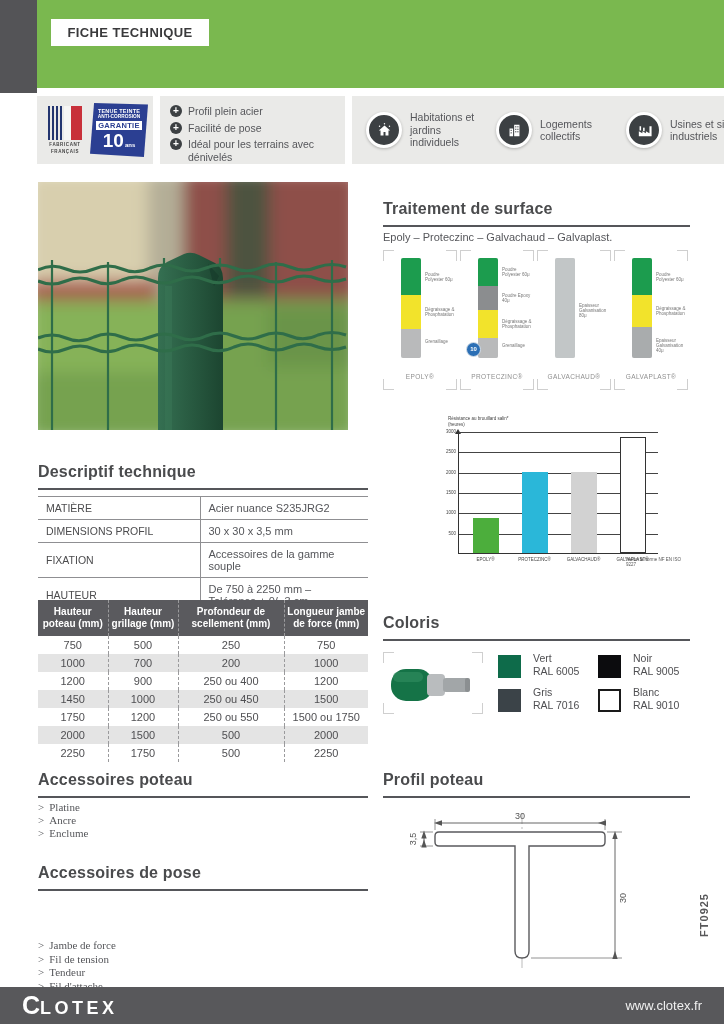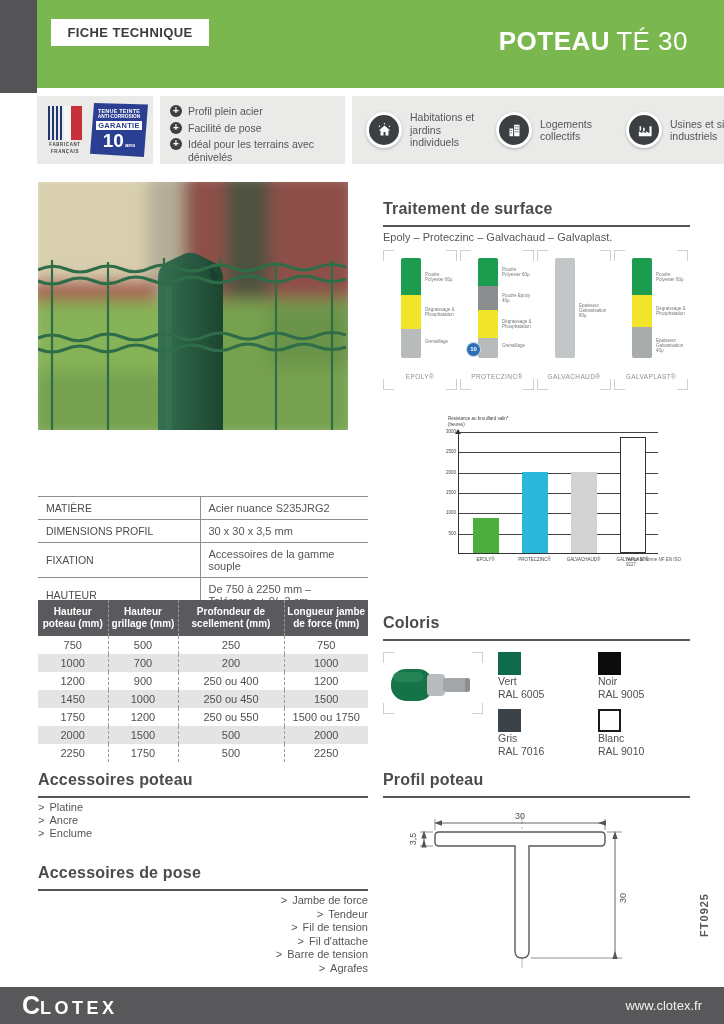--- a/index.html
+++ b/index.html
@@ -102,27 +102,27 @@
              padding:6px 2px; text-align:center; }
   #dims td { font-size:11px; color:#4f4f52; text-align:center; padding:3px 2px; }
   #dims th + th, #dims td + td { border-left:1px dashed #9a9a9c; }
   #dims tr.alt td { background:#e4e4e4; }
   #dims col.c1 { width:70px; } #dims col.c2 { width:70px; } #dims col.c3 { width:106px; } #dims col.c4 { width:84px; }
 
   
   #coloris-thumb { position:absolute; left:383px; top:652px; width:100px; height:62px; }
   #swatches { position:absolute; left:498px; top:652px; width:200px; display:grid;
               grid-template-columns:100px 100px; grid-row-gap:8px; }
-  .swatch { display:flex; gap:0; align-items:flex-start;flex-direction:column; }
+  .swatch { display:flex; gap:12px; align-items:flex-end; }
   .swatch .sq { width:23px; height:23px; min-width:23px; }
   .swatch .sq.bordered { border:2px solid #1a1a1a; }
   .swatch .sname, .swatch .sral { font-size:10.5px; line-height:13px; color:#4f4f52; }
 
   
-  .acc-list { position:absolute; left:38px; width:330px; }
+  .acc-list { position:absolute; left:38px; width:330px;font-family:Liberation Serif, serif; }
   .acc-item { font-size:11px; color:#55565a; }
   .acc-item .gt { margin-right:5px; }
 
   
   #profil-svg { position:absolute; left:405px; top:806px; }
 
   .ref-vert { position:absolute; left:698px; top:893px; writing-mode:vertical-rl; transform:rotate(180deg);
               font-size:11px; font-weight:bold; color:#58585a; letter-spacing:1px; }
 
   
@@ -135,23 +135,20 @@
 </style>
 </head>
 <body>
 
 <div id="page">
 
   <div class="side-block"></div>
   <div class="green-header">
     <div class="fiche-box">
       <span>FICHE TECHNIQUE</span>
-    </div>
-    <div class="product-title">
-      <span class="b">POTEAU</span><span class="l">TÉ 30</span>
     </div>
   </div>
 
   <div class="panel" id="panel1">
     <div class="flag">
       <div class="stripes">
         <span class="bl"></span>
           <span class="bl"></span>
           <span class="bl"></span>
           <span class="bl"></span>
@@ -358,20 +355,21 @@
       <div class="ytick" style="top: 53.6667px;">2000</div>
       <div class="ytick" style="top: 74px;">1500</div>
       <div class="ytick" style="top: 94.3333px;">1000</div>
       <div class="ytick" style="top: 114.667px;">500</div>
       <div class="xlbl" style="left: 41px;">EPOLY®</div>
       <div class="xlbl" style="left: 90px;">PROTECZINC®</div>
       <div class="xlbl" style="left: 139px;">GALVACHAUD®</div>
       <div class="xlbl" style="left: 188px;">GALVAPLAST®</div>
     </div>
 
+  <div class="sec-title" style="left:38px; top:463px; width:330px;">Descriptif technique</div>
   <table id="desc-table">
       <tbody>
         <tr>
           <td class="lbl">MATIÈRE</td>
           <td class="val">Acier nuance S235JRG2</td>
         </tr>
         <tr>
           <td class="lbl">DIMENSIONS PROFIL</td>
           <td class="val">30 x 30 x 3,5 mm</td>
         </tr>
@@ -494,24 +492,24 @@
     </div>
 
   <div class="sec-title" style="left:38px; top:771px; width:330px;">Accessoires poteau</div>
   <div class="acc-list" id="acc1" style="top:801px; line-height:13px;">
       <div class="acc-item"><span class="gt">&gt;</span><span>Platine</span></div>
       <div class="acc-item"><span class="gt">&gt;</span><span>Ancre</span></div>
       <div class="acc-item"><span class="gt">&gt;</span><span>Enclume</span></div>
     </div>
 
   <div class="sec-title" style="left:38px; top:864px; width:330px;">Accessoires de pose</div>
-  <div class="acc-list" id="acc2" style="top:894px; line-height:13.5px;text-align:right;">
+  <div class="acc-list" id="acc2" style="top:939px; line-height:13.5px;">
       <div class="acc-item"><span class="gt">&gt;</span><span>Jambe de force</span></div>
+      <div class="acc-item"><span class="gt">&gt;</span><span>Fil de tension</span></div>
       <div class="acc-item"><span class="gt">&gt;</span><span>Tendeur</span></div>
-      <div class="acc-item"><span class="gt">&gt;</span><span>Fil de tension</span></div>
       <div class="acc-item"><span class="gt">&gt;</span><span>Fil d'attache</span></div>
       <div class="acc-item"><span class="gt">&gt;</span><span>Barre de tension</span></div>
       <div class="acc-item"><span class="gt">&gt;</span><span>Agrafes</span></div>
     </div>
 
   <div class="sec-title" style="left:383px; top:771px; width:307px;">Profil poteau</div>
   <svg id="profil-svg" width="250" height="170" viewBox="0 0 250 170">
     <defs>
       <marker id="ar" markerunitsa="userSpaceOnUse" markerWidth="9" markerHeight="8" refX="4.5" refY="4" orient="auto">
         <path d="M0,4 L9,1 L9,7 Z" fill="#555"></path>

